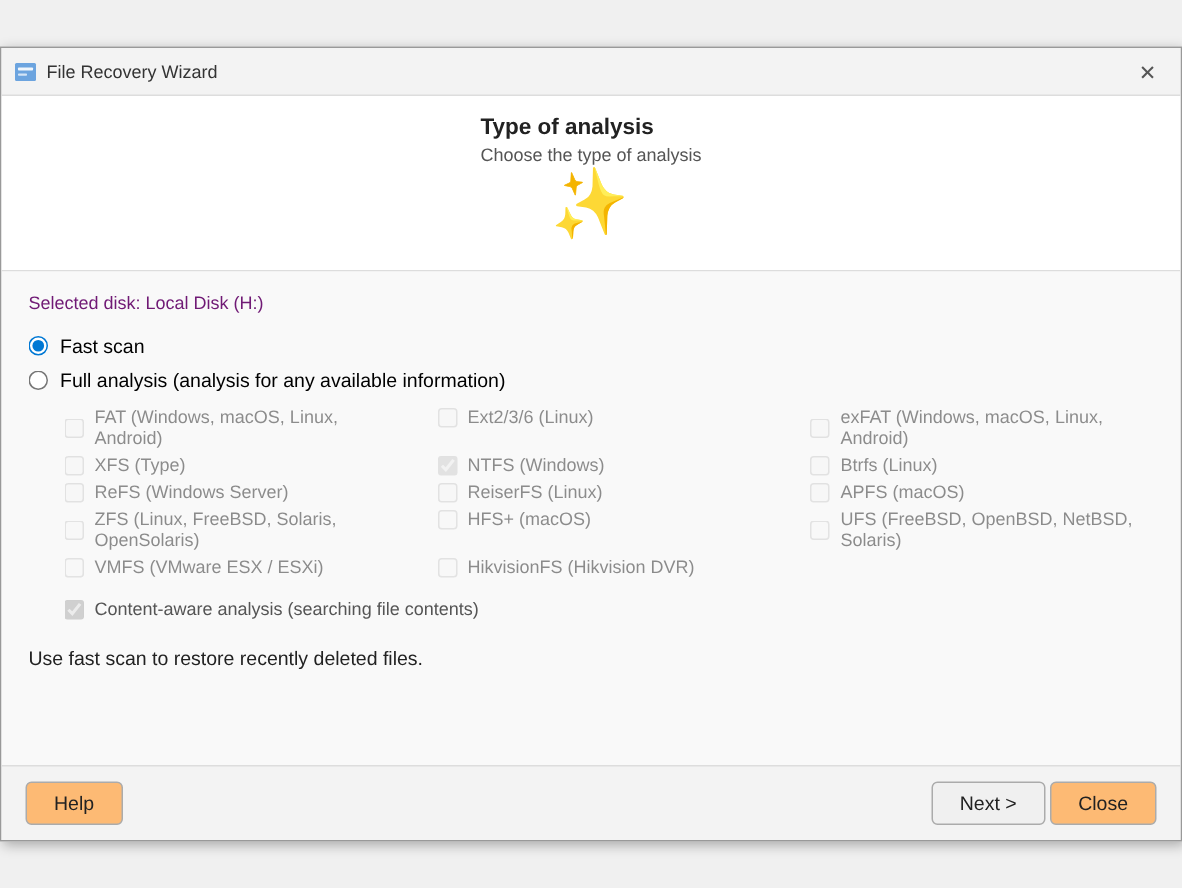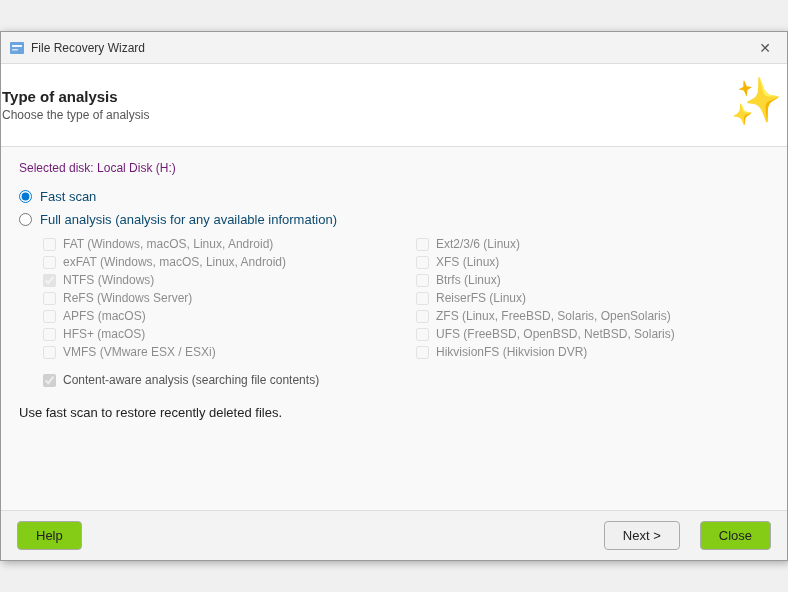--- a/index.html
+++ b/index.html
@@ -52,25 +52,26 @@
       align-items: center;
       justify-content: center;
       cursor: pointer;
       font-size: 14px;
       color: #555;
       border-radius: 3px;
     }
     .header-section {
       background: white;
       border-bottom: 1px solid #ddd;
-      padding: 12px 1px;
+      padding: 12px 24px;
       display: flex;
       align-items: center;
       justify-content: space-between;
       flex-shrink: 0;
+      flex-direction: column;
     }
     .header-text h2 {
       font-size: 15px;
       font-weight: 600;
       color: #222;
       margin-bottom: 3px;
     }
     .header-text p {
       font-size: 12px;
       color: #555;
@@ -93,26 +94,26 @@
       margin-bottom: 8px;
       cursor: pointer;
     }
     .radio-option input[type="radio"] {
       margin-right: 8px;
       cursor: pointer;
       accent-color: #0078d4;
     }
     .radio-label {
       font-size: 13px;
-      color: #0c4a6e;
+      color: #000000;
       cursor: pointer;
     }
     .checkbox-grid {
       display: grid;
-      grid-template-columns: 1fr 1fr;
+      grid-template-columns: 1fr 1fr 1fr;
       gap: 4px 20px;
       margin: 10px 0 10px 24px;
       opacity: 0.55;
     }
     .checkbox-item {
       display: flex;
       align-items: center;
       gap: 7px;
       cursor: not-allowed;
     }
@@ -154,29 +155,29 @@
       background: #f3f3f3;
       padding: 10px 16px;
       display: flex;
       align-items: center;
       flex-shrink: 0;
     }
     .footer-btn {
       padding: 6px 18px;
       font-size: 13px;
       border: 1px solid #ababab;
-      background: #84cc16;
+      background: #fdba74;
       cursor: pointer;
       border-radius: 4px;
       color: #222;
     }
     .footer-right {
       margin-left: auto;
       display: flex;
-      gap: 20px;
+      gap: 3px;
     }
     .btn-next {
       background: #f0f0f0;
       border: 1px solid #ababab;
     }
     
     .radio-group { margin-bottom: 2px; }
 
     
     .stars-icon {
@@ -246,21 +247,21 @@
 
       <div>
         <label class="checkbox-item">
           <input type="checkbox" disabled="" style="">
           <span class="checkbox-label">exFAT (Windows, macOS, Linux, Android)</span>
         </label>
       </div>
       <div>
         <label class="checkbox-item">
           <input type="checkbox" disabled="" style="">
-          <span class="checkbox-label">XFS (Linux)</span>
+          <span class="checkbox-label">XFS (Type)</span>
         </label>
       </div>
 
       <div>
         <label class="checkbox-item checked-item" style="opacity:1;">
           <input type="checkbox" checked="" disabled="" style="">
           <span class="checkbox-label">NTFS (Windows)</span>
         </label>
       </div>
       <div>

